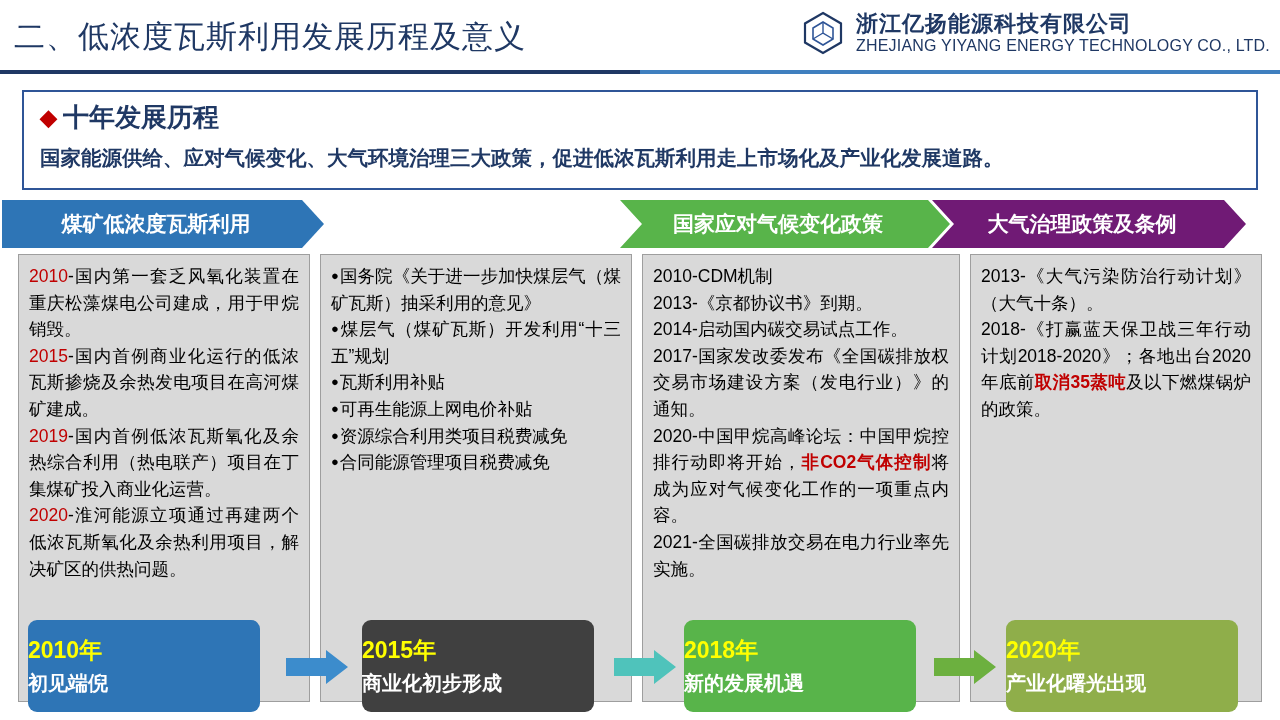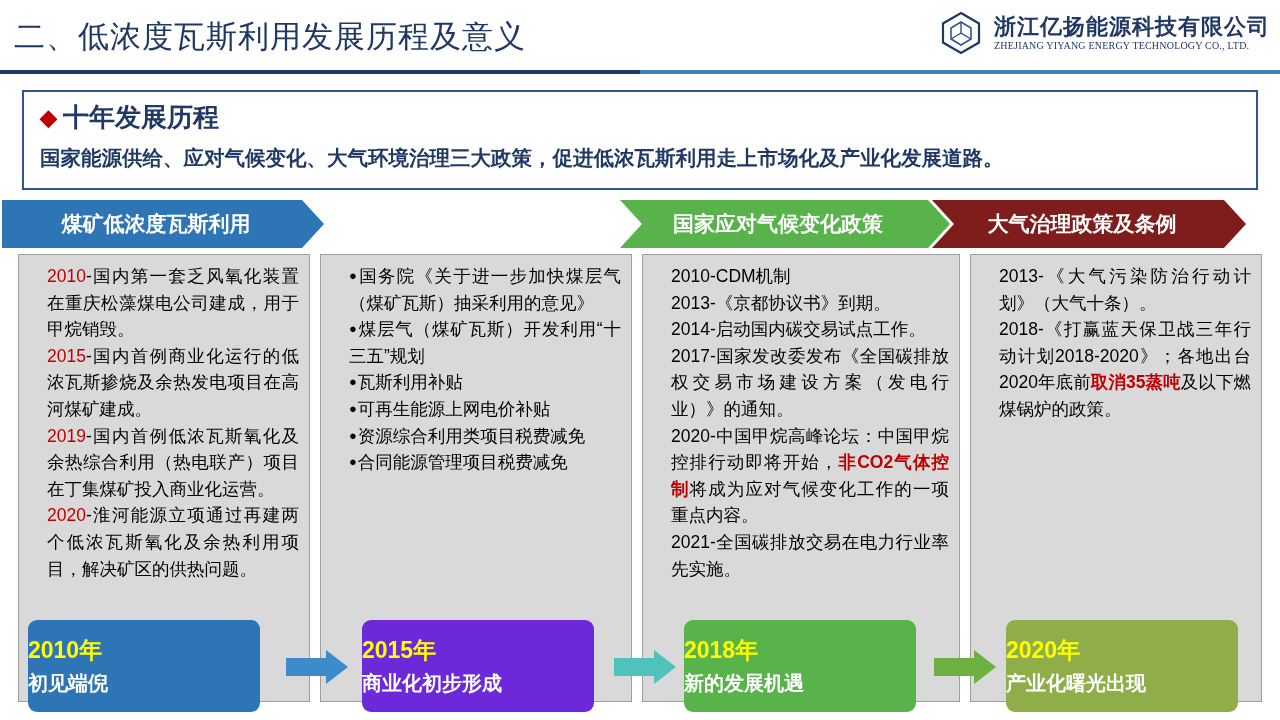--- a/index.html
+++ b/index.html
@@ -65,25 +65,25 @@
     justify-content: center;
   }
   .company-cn {
     font-size: 22px;
     font-weight: bold;
     color: #1f3864;
     letter-spacing: 1px;
     line-height: 1.15;
   }
   .company-en {
-    font-size: 10px;
+    font-size: 16px;
     color: #1f3864;
     letter-spacing: 0.2px;
     line-height: 1.2;
-    font-family: Liberation Serif, serif;
+    font-family: Liberation Sans, sans-serif;
   }
 
   
   .intro-box {
     position: absolute;
     left: 22px;
     top: 90px;
     width: 1236px;
     height: 100px;
     border: 2px solid #2f5597;
@@ -153,21 +153,21 @@
     width: 1244px;
     height: 360px;
   }
   .col {
     position: absolute;
     top: 0;
     height: 448px;
     background: #d9d9d9;
     border: 1px solid #9e9e9e;
     box-sizing: border-box;
-    padding: 8px 10px 6px 28px;
+    padding: 8px 10px 6px 10px;
     font-size: 17.5px;
     line-height: 1.52;
     color: #000000;
   }
   .col p {
     margin: 0;
     text-align: justify;
   }
   .bullet-line {
     display: block;
@@ -250,21 +250,21 @@
     <div class="intro-sub">国家能源供给、应对气候变化、大气环境治理三大政策，促进低浓瓦斯利用走上市场化及产业化发展道路。</div>
   </div>
 
   <div class="chevrons">
     <div class="chev first" id="chev0" style="left:0px; width:322px; background:#2e75b6;">
       <span class="chev-label">煤矿低浓度瓦斯利用</span>
     </div>
     <div class="chev inner" style="left:618px; width:330px; background:#58b44a;">
       <span class="chev-label">国家应对气候变化政策</span>
     </div>
-    <div class="chev inner" style="left:930px; width:314px; background:#7f1d1d;">
+    <div class="chev inner" style="left:930px; width:314px; background:#701a75;">
       <span class="chev-label">大气治理政策及条例</span>
     </div>
   </div>
 
   <div class="cols">
 
     <div class="col" style="left:0px; width:292px;">
       <p><span class="red">2010</span><span>-国内第一套乏风氧化装置在重庆松藻煤电公司建成，用于甲烷销毁。</span></p>
       <p><span class="red">2015</span><span>-国内首例商业化运行的低浓瓦斯掺烧及余热发电项目在高河煤矿建成。</span></p>
       <p><span class="red">2019</span><span>-国内首例低浓瓦斯氧化及余热综合利用（热电联产）项目在丁集煤矿投入商业化运营。</span></p>
@@ -300,21 +300,21 @@
       <div class="year-num">2010年</div>
       <div class="year-text">初见端倪</div>
     </div>
 
     <div class="arrow" style="left:286px;">
       <svg width="62" height="34" viewBox="0 0 62 34">
         <polygon points="0,8 40,8 40,0 62,17 40,34 40,26 0,26" fill="#3c8ccc"></polygon>
       </svg>
     </div>
 
-    <div class="year-box" style="left:362px; background:#6d28d9;">
+    <div class="year-box" style="left:362px; background:#404040;">
       <div class="year-num">2015年</div>
       <div class="year-text">商业化初步形成</div>
     </div>
 
     <div class="arrow" style="left:614px;">
       <svg width="62" height="34" viewBox="0 0 62 34">
         <polygon points="0,8 40,8 40,0 62,17 40,34 40,26 0,26" fill="#4fc3bb"></polygon>
       </svg>
     </div>
 

